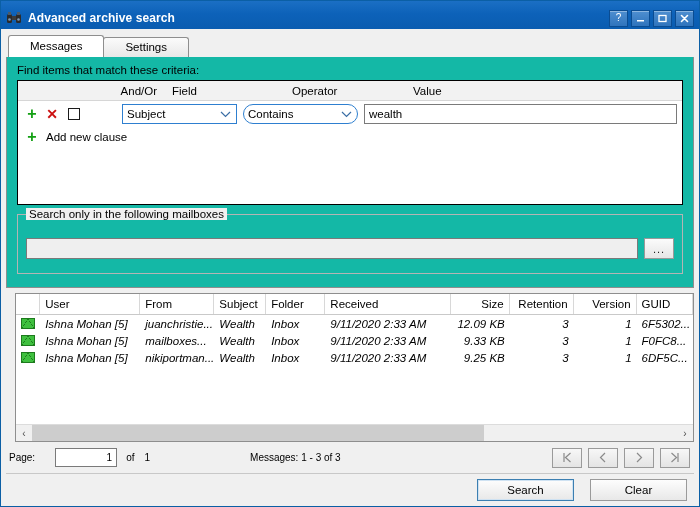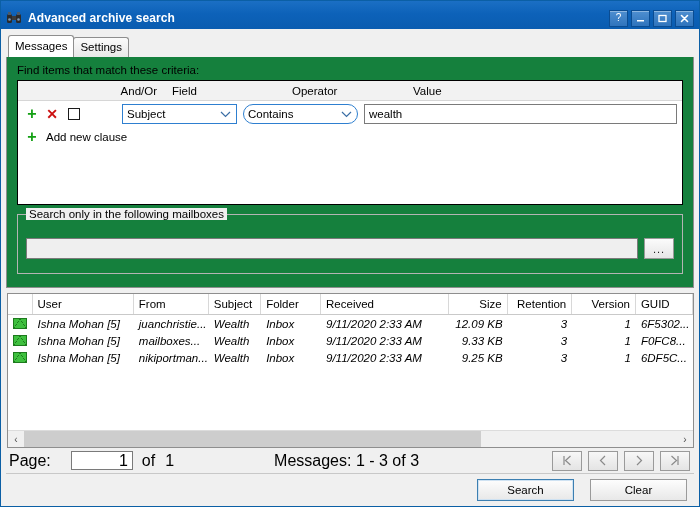--- a/index.html
+++ b/index.html
@@ -81,21 +81,21 @@
     display: flex;
     align-items: flex-end;
     flex: 0 0 auto;
     background: #f0f0f0;
     position: relative;
     z-index: 2;
   }
   .tab {
     height: 19px;
     line-height: 19px;
-    padding: 0 6px;
+    padding: 0 21px;
     font-size: 11.5px;
     border: 1px solid #8e8e8e;
     border-bottom: none;
     border-radius: 3px 3px 0 0;
     background: linear-gradient(to bottom, #fbfbfb, #e8e8e8);
     margin-right: -1px;
     position: relative;
     cursor: default;
     color: #000;
   }
@@ -103,21 +103,21 @@
     background: #ffffff;
     height: 21px;
     line-height: 21px;
     z-index: 3;
     border-color: #8e8e8e;
   }
 
   
   .tabpage {
     margin: 0 5px;
-    background: #15803d;
+    background: #14b8a6;
     border: 1px solid #8e8e8e;
     border-top: 1px solid #8e8e8e;
     flex: 0 0 auto;
     height: 232px;
     box-sizing: border-box;
     position: relative;
     margin-top: -1px;
     padding: 0;
   }
 
@@ -284,21 +284,21 @@
     align-items: center;
     justify-content: center;
     box-sizing: border-box;
     cursor: default;
     letter-spacing: 1px;
     color: #222;
   }
 
   
   .results {
-    margin: 5px 5px 0 6px;
+    margin: 5px 5px 0 14px;
     border: 1px solid #8e8e8e;
     background: #ffffff;
     flex: 1 1 auto;
     display: flex;
     flex-direction: column;
     box-sizing: border-box;
     overflow: hidden;
     position: relative;
     justify-content: space-between;
   }
@@ -400,25 +400,25 @@
   .sb-thumb {
     position: absolute;
     left: 0; top: 0; bottom: 0;
     width: 70.5%;
     background: #cdcdcd;
     cursor: default;
   }
 
   
   .pager {
-    height: 26px;
+    height: 32px;
     margin: 0 5px;
     display: flex;
     align-items: center;
-    font-size: 16px;
+    font-size: 10px;
     flex: 0 0 auto;
     border-bottom: 1px solid #c8c8c8;
     box-sizing: border-box;
   }
   .pager .lbl { margin-left: 3px; }
   .page-input {
     width: 62px;
     height: 19px;
     border: 1px solid #7a7a7a;
     background: #ffffff;

